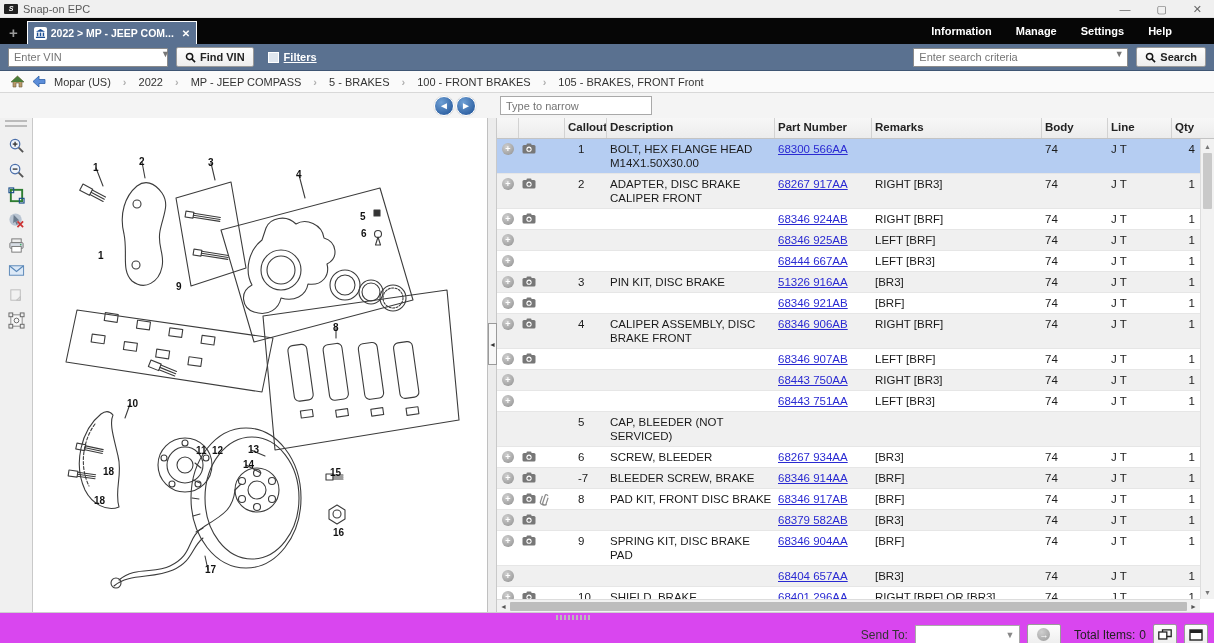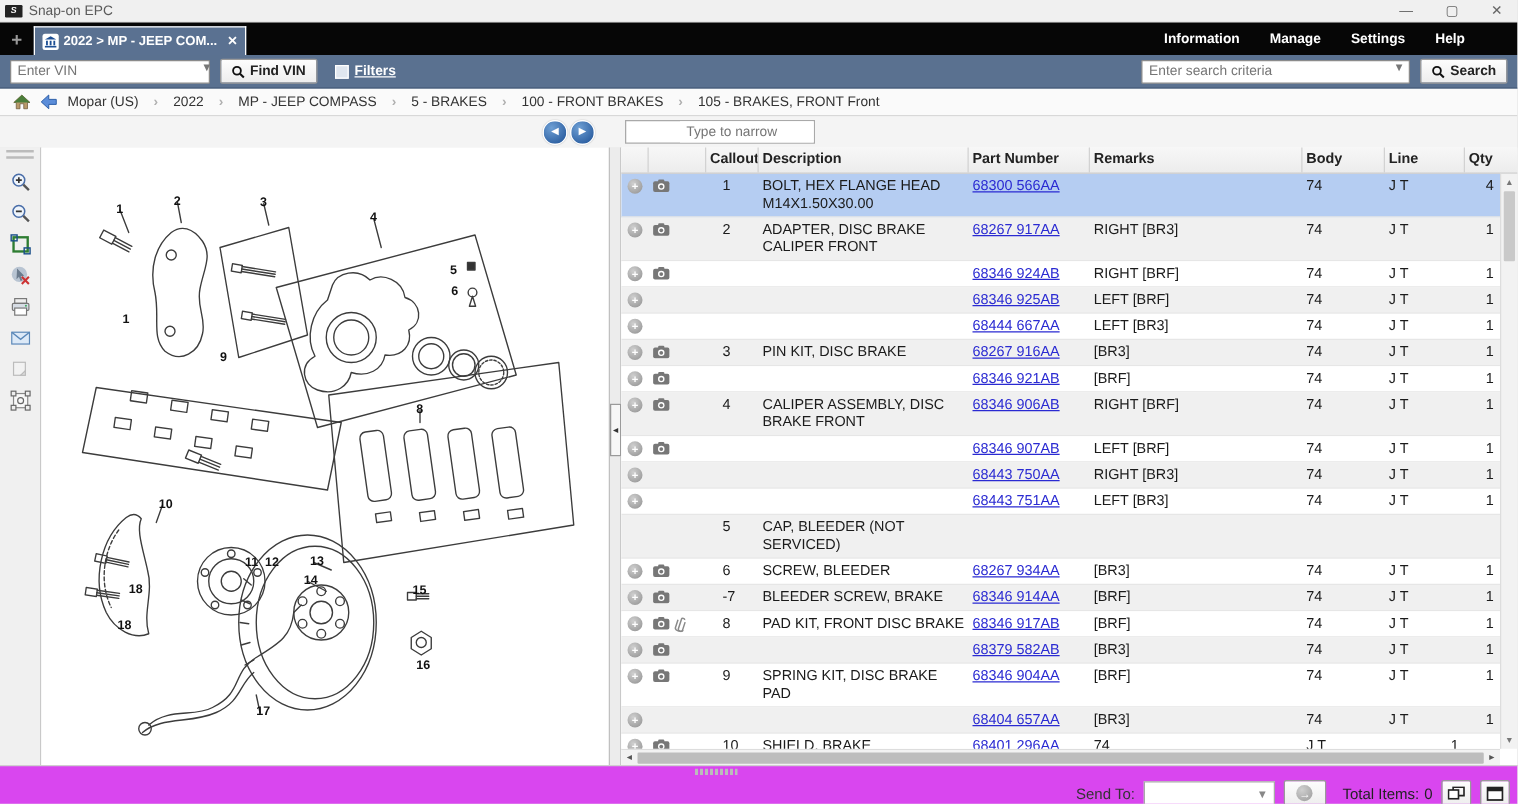--- a/index.html
+++ b/index.html
@@ -40,21 +40,21 @@
   
   .breadcrumbbar { height:22px; background:#fafafa; border-bottom:1px solid #d8d8d8; display:flex; align-items:center; padding:0 10px; gap:7px; }
   .crumb { font-size:11px; color:#333; cursor:pointer; white-space:nowrap; }
   .crumb-sep { color:#b0b0b0; font-size:11px; font-weight:bold; }
   .home-ico, .backarrow-ico { width:15px; height:13px; cursor:pointer; }
 
   
   .navrow { height:25px; background:#f4f4f4; display:flex; align-items:center; }
   .nav-spacer { width:434px; }
   .circlebtn { width:20px; height:20px; border-radius:50%; background:radial-gradient(circle at 35% 30%, #6e9fd4, #1c4f94); border:1px solid #fff; box-shadow:0 0 1px #999; color:#fff; font-size:10px; display:flex; align-items:center; justify-content:center; cursor:pointer; margin-right:2px; }
-  .narrow-combo { width:152px; margin-left:22px; background:#fff; border:1px solid #a9a9a9; height:19px; display:flex;padding-left:43px; }
+  .narrow-combo { width:152px; margin-left:22px; background:#fff; border:1px solid #a9a9a9; height:19px; display:flex; }
   .narrow-combo input { border:none; outline:none; font-size:11px; padding:0 5px; width:100%; color:#333; font-family:"Liberation Sans",sans-serif; }
 
   
   .main { display:flex; height:494px; }
   .toolcol { width:33px; background:#f0f0f0; border-right:1px solid #c9c9c9; display:flex; flex-direction:column; align-items:center; padding-top:2px; gap:7px; }
   .grip { width:22px; height:7px; border-top:2px solid #bbb; border-bottom:2px solid #bbb; margin-bottom:2px; }
   .tool { width:20px; height:18px; display:flex; align-items:center; justify-content:center; cursor:pointer; }
   .diagram { width:455px; background:#fff; border-right:1px solid #c0c0c0; position:relative; overflow:hidden; }
   .diagram svg.art { position:absolute; left:0; top:0; }
   .callout { position:absolute; font-size:10px; font-weight:bold; color:#111; font-family:"Liberation Sans",sans-serif; }
@@ -508,21 +508,21 @@
           <div class="c c-cam">
             <svg width="14" height="11" viewBox="0 0 14 11" style="cursor:pointer">
               <rect x="0.5" y="2" width="13" height="8.5" rx="1.5" fill="#777"></rect>
               <rect x="4.5" y="0.5" width="5" height="2.5" rx="1" fill="#777"></rect>
               <circle cx="7" cy="6.2" r="2.6" fill="#fff"></circle>
               <circle cx="7" cy="6.2" r="1.5" fill="#777"></circle>
             </svg>
           </div>
           <div class="c c-call">3</div>
           <div class="c c-desc">PIN KIT, DISC BRAKE</div>
-          <div class="c c-part"><a class="plink">68267 916AA</a></div>
+          <div class="c c-part"><a class="plink">51326 916AA</a></div>
           <div class="c c-rem">[BR3]</div>
           <div class="c c-body">74</div>
           <div class="c c-line">J T</div>
           <div class="c c-qty">1</div>
         </div>
         <div class="trow">
           <div class="c c-exp">
             <span class="expico">+</span>
           </div>
           <div class="c c-cam">
@@ -742,20 +742,21 @@
             <svg width="14" height="11" viewBox="0 0 14 11" style="cursor:pointer">
               <rect x="0.5" y="2" width="13" height="8.5" rx="1.5" fill="#777"></rect>
               <rect x="4.5" y="0.5" width="5" height="2.5" rx="1" fill="#777"></rect>
               <circle cx="7" cy="6.2" r="2.6" fill="#fff"></circle>
               <circle cx="7" cy="6.2" r="1.5" fill="#777"></circle>
             </svg>
           </div>
           <div class="c c-call">10</div>
           <div class="c c-desc">SHIELD, BRAKE</div>
           <div class="c c-part"><a class="plink">68401 296AA</a></div>
+          <div class="c c-rem">RIGHT [BRF] OR [BR3]</div>
           <div class="c c-body">74</div>
           <div class="c c-line">J T</div>
           <div class="c c-qty">1</div>
         </div>
       </div>
     <div class="hscroll">
       <span class="arr">◄</span>
       <span class="thumb"></span>
       <span class="arr">►</span>
     </div>

